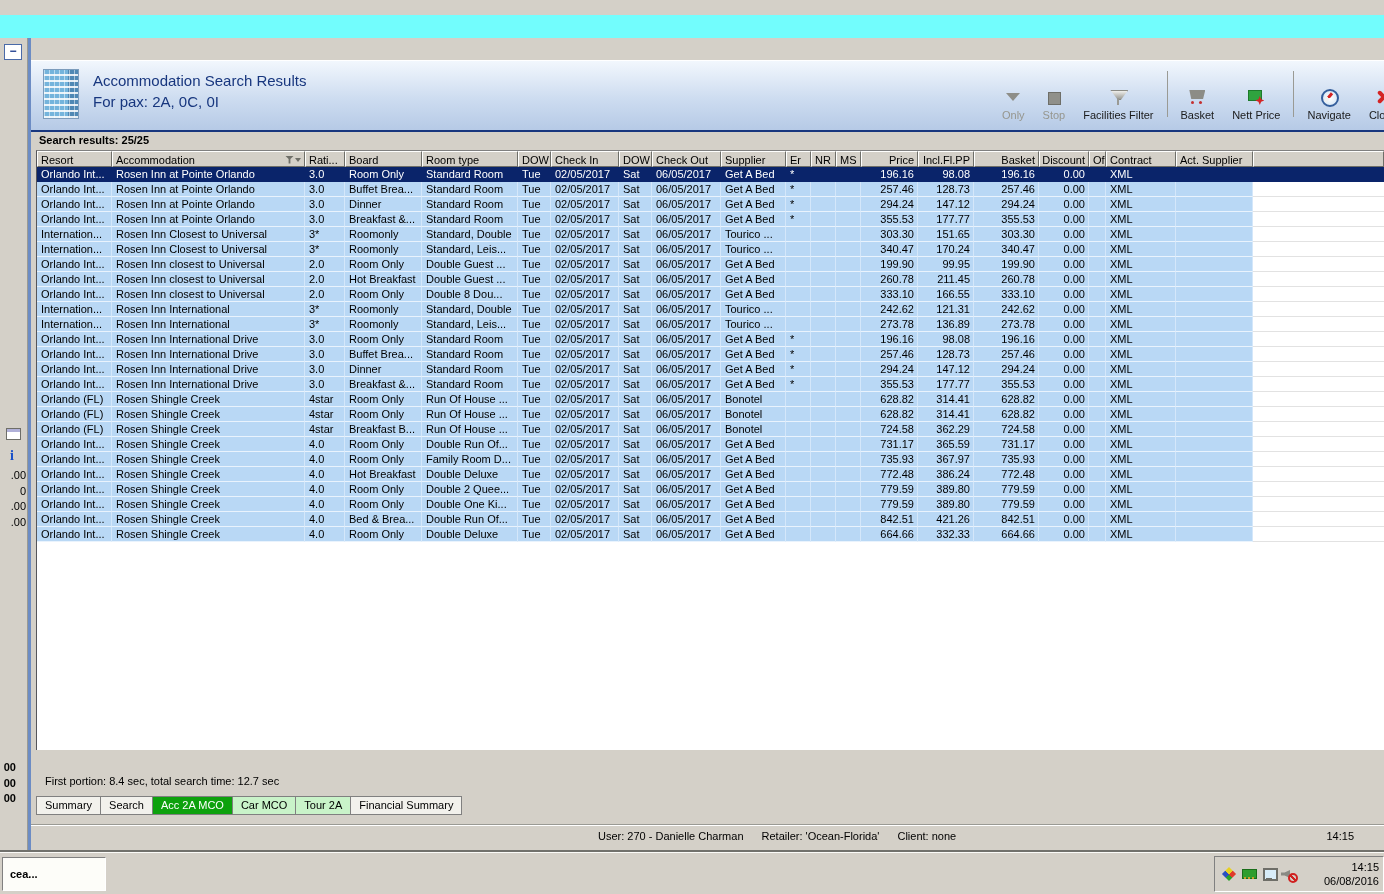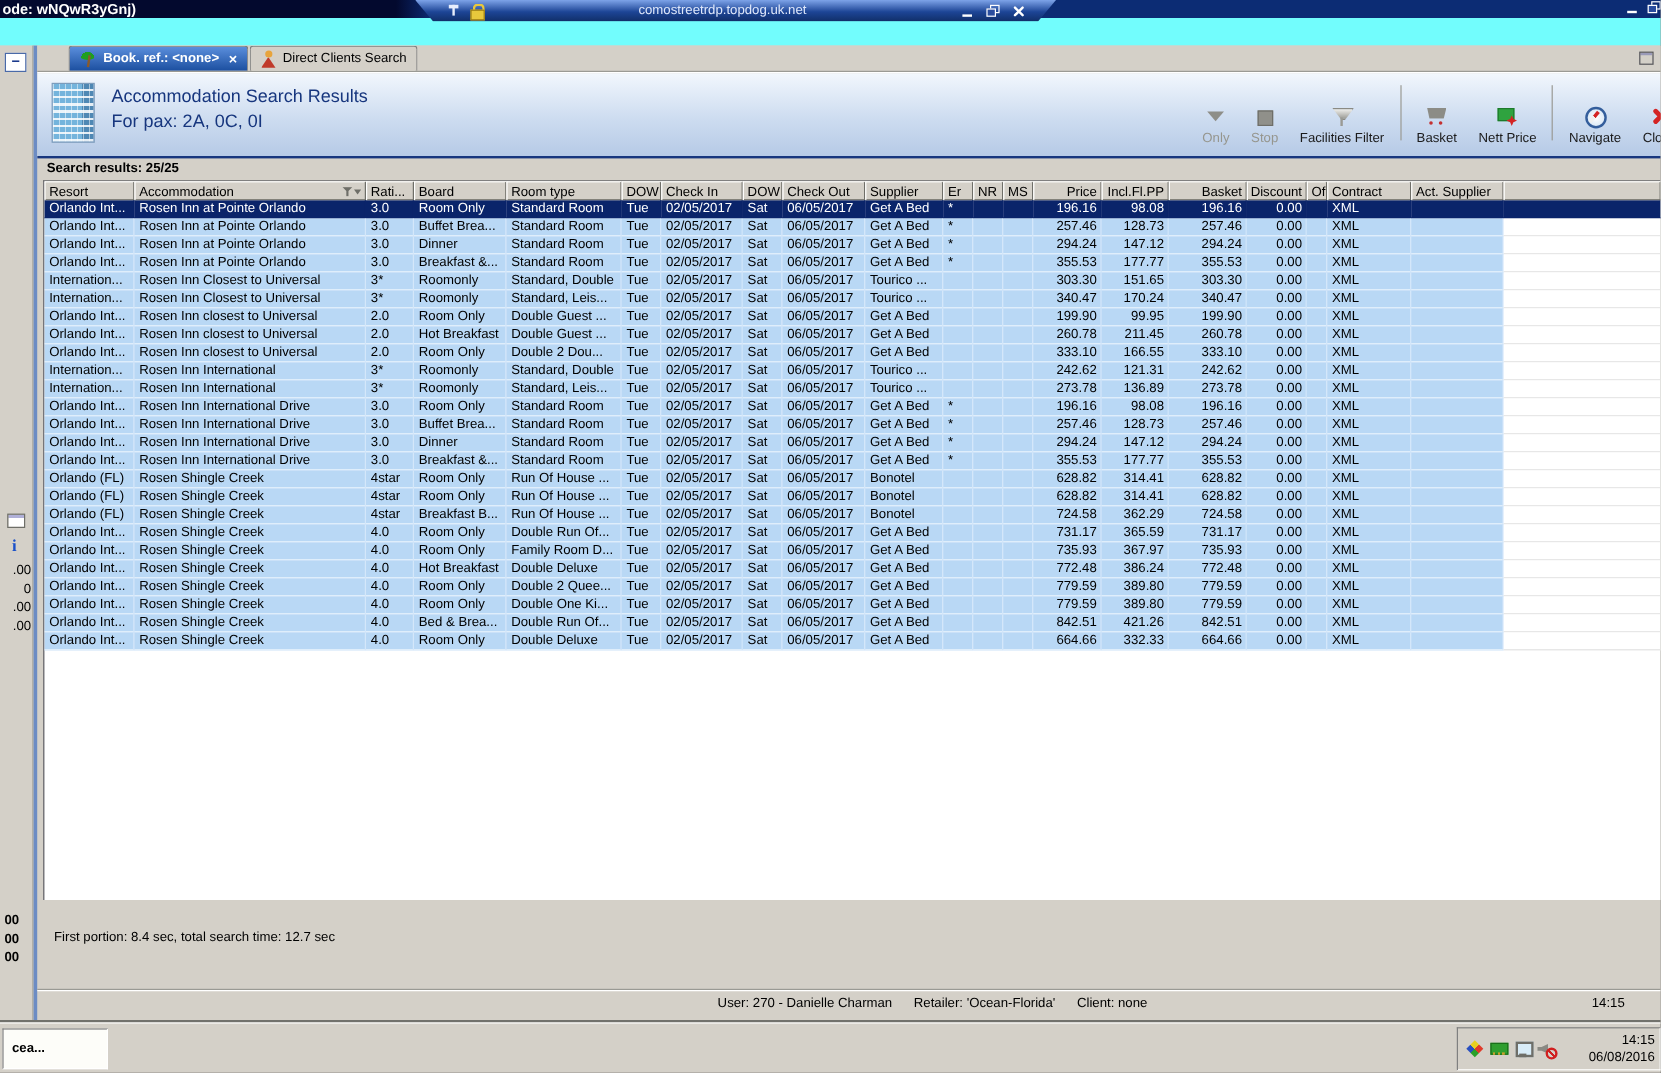--- a/index.html
+++ b/index.html
@@ -127,21 +127,21 @@
   .btab.green-dark{background:#0da10d;color:#fff;}
   .btab.green-light{background:#c9f3c9;}
   .app-statusbar{position:absolute;left:0;top:786px;right:0;height:22px;border-top:1px solid #9a9a94;
     box-shadow:inset 0 1px 0 #fff;display:flex;align-items:center;}
   .asb-text{padding-left:567px;display:flex;gap:18px;white-space:nowrap;}
   .asb-time{margin-left:auto;margin-right:30px;}
 
   
   .taskbar{position:absolute;left:0;bottom:0;width:1384px;height:42px;background:#d4d0c8;
     border-top:1px solid #fbfbf8;box-shadow:0 -2px 0 #71716c;}
-  .task-btn{position:absolute;left:2px;top:4px;width:88px;height:34px;background:#fdfdf9;
+  .task-btn{position:absolute;left:2px;top:4px;width:104px;height:34px;background:#fdfdf9;
     border:1px solid;border-color:#808080 #fff #fff #808080;font-weight:bold;
     line-height:32px;padding-left:7px;}
   .tray{position:absolute;right:0;top:3px;width:170px;height:36px;border:1px solid;
     border-color:#808080 #fff #fff #808080;display:flex;align-items:center;padding:0 2px 0 6px;}
   .tray-icons{display:flex;gap:4px;align-items:center;}
   .tray-ic{position:relative;width:16px;height:16px;display:inline-block;}
   .antivirus-tray-icon::before{content:"";position:absolute;left:3px;top:3px;width:10px;height:10px;
     background:conic-gradient(#e03a2a 0 25%,#2aa02a 0 50%,#2a50c0 0 75%,#e8d020 0);transform:rotate(45deg);}
   .network-card-tray-icon::before{content:"";position:absolute;left:1px;top:3px;width:13px;height:8px;background:#2f9e2f;border:1px solid #1a6e1a;}
   .network-card-tray-icon::after{content:"";position:absolute;left:3px;top:11px;width:10px;height:2px;
@@ -152,37 +152,20 @@
     clip-path:polygon(0 30%,40% 30%,100% 0,100% 100%,40% 70%,0 70%);}
   .volume-muted-tray-icon::after{content:"";position:absolute;left:7px;top:7px;width:6px;height:6px;
     border:2px solid #d02020;border-radius:50%;background:linear-gradient(45deg,rgba(0,0,0,0) 40%,#d02020 40% 60%,rgba(0,0,0,0) 60%);}
   .tray-clock{margin-left:auto;text-align:right;line-height:14px;padding-right:2px;white-space:nowrap;}
 </style>
 </head>
 <body>
 
 <div class="screen">
 
-  <div class="titlebar">
-    <span class="tb-left">ode: wNQwR3yGnj)</span>
-    <div class="conn-bar">
-      <span class="pin-icon"></span>
-      <span class="lock-icon"></span>
-      <span class="conn-host">comostreetrdp.topdog.uk.net</span>
-      <span class="conn-btns">
-        <span class="cbtn min-glyph"></span>
-        <span class="cbtn restore-glyph"></span>
-        <span class="cbtn x-glyph"></span>
-      </span>
-    </div>
-    <span class="tb-right">
-      <span class="cbtn min-glyph"></span>
-      <span class="cbtn restore-glyph"></span>
-    </span>
-  </div>
   <div class="cyan-strip"></div>
 
   <div class="left-strip">
     <div class="collapse-btn">−</div>
     <div class="win-icon"></div>
     <div class="info-icon">i</div>
     <div class="strip-vals">
         <div>.00</div>
         <div>0</div>
         <div>.00</div>
@@ -190,34 +173,20 @@
       </div>
     <div class="strip-vals2">
         <div>00</div>
         <div>00</div>
         <div>00</div>
       </div>
   </div>
 
   <div class="app">
 
-    <div class="tabbar">
-      <div class="doc-tabs">
-          <div class="doc-tab active">
-            <span class="palm-tree-icon"></span>
-            <span>Book. ref.: &lt;none&gt;</span>
-            <span class="tab-close">×</span>
-          </div>
-          <div class="doc-tab">
-            <span class="person-icon"></span>
-            <span>Direct Clients Search</span>
-          </div>
-        </div>
-      <div class="tab-restore-box"></div>
-    </div>
 
     <div class="header-panel">
       <span class="building-icon"></span>
       <div class="hp-title"><span>Accommodation Search Results</span><br><span>For pax: 2A, 0C, 0I</span></div>
       <div class="toolbar">
           <div class="tb-btn disabled">
             <span class="ticon chevron-down-icon"></span>
             <span class="lbl">Only</span>
           </div>
           <div class="tb-btn disabled">
@@ -503,21 +472,21 @@
             <div class="td" style="width: 17px;"></div>
             <div class="td" style="width: 70px;">XML</div>
             <div class="td" style="width: 77px;"></div>
             <div class="td-fill"></div>
           </div>
           <div class="trow">
             <div class="td" style="width: 75px;">Orlando Int...</div>
             <div class="td" style="width: 193px;">Rosen Inn closest to Universal</div>
             <div class="td" style="width: 40px;">2.0</div>
             <div class="td" style="width: 77px;">Room Only</div>
-            <div class="td" style="width: 96px;">Double 2  Dou...</div>
+            <div class="td" style="width: 96px;">Double 8  Dou...</div>
             <div class="td" style="width: 33px;">Tue</div>
             <div class="td" style="width: 68px;">02/05/2017</div>
             <div class="td" style="width: 33px;">Sat</div>
             <div class="td" style="width: 69px;">06/05/2017</div>
             <div class="td" style="width: 65px;">Get A Bed</div>
             <div class="td" style="width: 25px;"></div>
             <div class="td" style="width: 25px;"></div>
             <div class="td" style="width: 25px;"></div>
             <div class="td r" style="width: 57px;">333.10</div>
             <div class="td r" style="width: 56px;">166.55</div>
@@ -893,20 +862,28 @@
             <div class="td r" style="width: 50px;">0.00</div>
             <div class="td" style="width: 17px;"></div>
             <div class="td" style="width: 70px;">XML</div>
             <div class="td" style="width: 77px;"></div>
             <div class="td-fill"></div>
           </div>
         </div>
     </div>
 
     <div class="search-time">First portion: 8.4 sec, total search time: 12.7 sec</div>
+    <div class="bottom-tabs">
+        <div class="btab plain">Summary</div>
+        <div class="btab plain">Search</div>
+        <div class="btab green-dark">Acc 2A MCO</div>
+        <div class="btab green-light">Car MCO</div>
+        <div class="btab green-light">Tour 2A</div>
+        <div class="btab plain">Financial Summary</div>
+      </div>
 
     <div class="app-statusbar">
       <span class="asb-text">
         <span>User: 270 - Danielle Charman</span>
         <span>Retailer: 'Ocean-Florida'</span>
         <span>Client: none</span>
       </span>
       <span class="asb-time">14:15</span>
     </div>
   </div>

